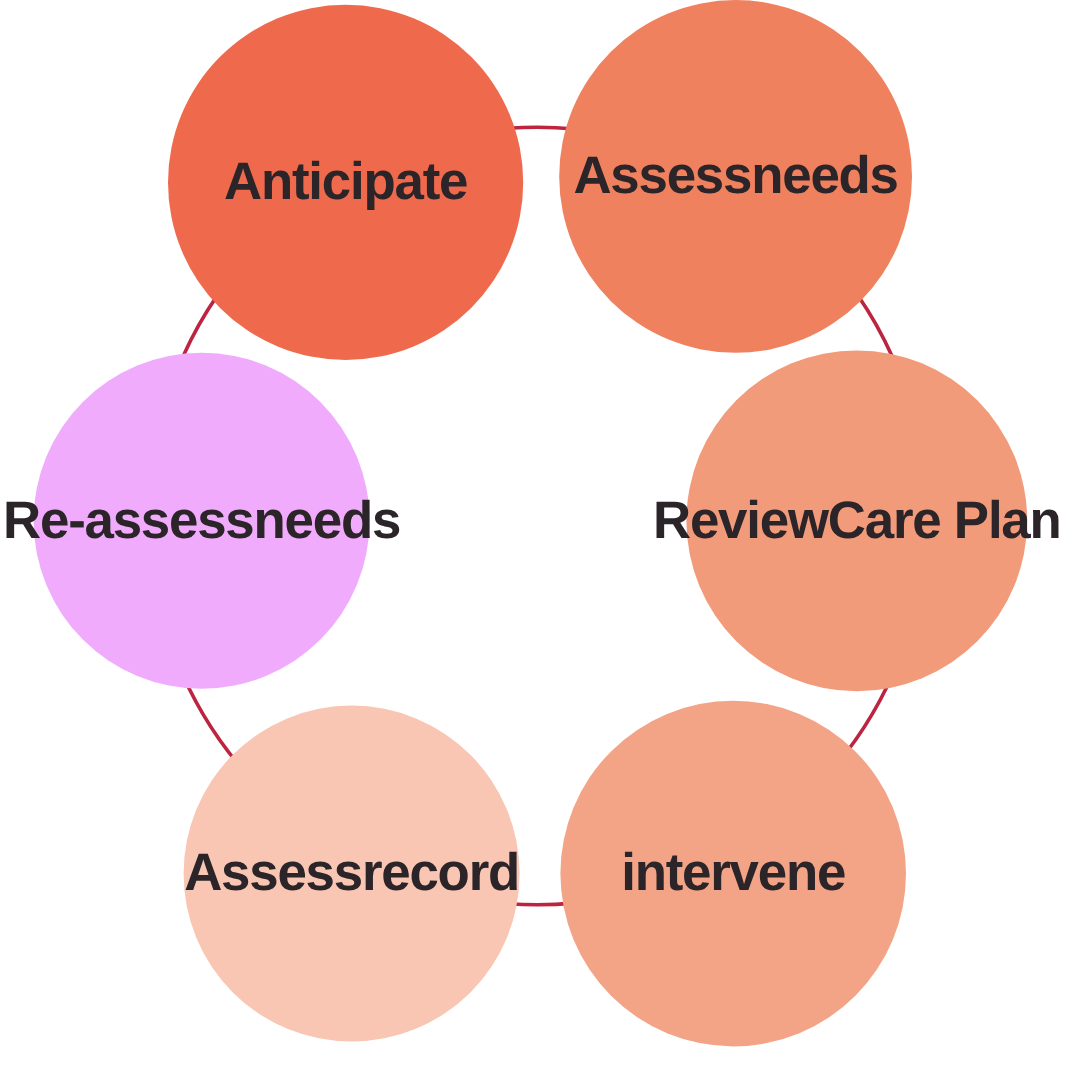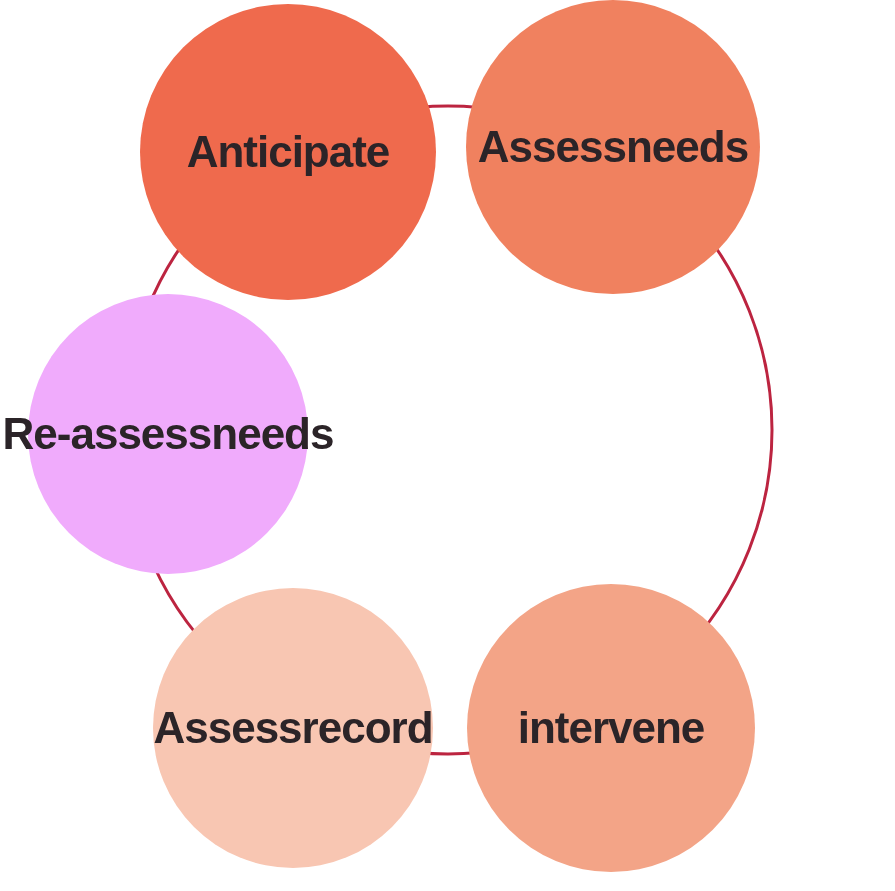--- a/index.html
+++ b/index.html
@@ -40,20 +40,24 @@
 
   <svg class="ring-svg" viewBox="0 0 895 891" xmlns="http://www.w3.org/2000/svg">
     <circle cx="448" cy="430" r="324" fill="none" stroke-width="3" stroke="#bc2440"></circle>
   </svg>
 
   <div class="node" style="left: 466px; top: 0px; width: 294px; height: 294px; background: rgb(240, 129, 95);">
     <div class="node-line">Assess</div>
     <div class="node-line">needs</div>
   </div>
 
+  <div class="node" style="left: 572px; top: 292px; width: 284px; height: 284px; background: rgb(242, 155, 122);">
+    <div class="node-line">Review</div>
+    <div class="node-line">Care Plan</div>
+  </div>
 
   <div class="node" style="left: 467px; top: 584px; width: 288px; height: 288px; background: rgb(243, 164, 135);">
     <div class="node-line">intervene</div>
   </div>
 
   <div class="node" style="left: 153px; top: 588px; width: 280px; height: 280px; background: rgb(248, 198, 178);">
     <div class="node-line">Assess</div>
     <div class="node-line">record</div>
   </div>
 

